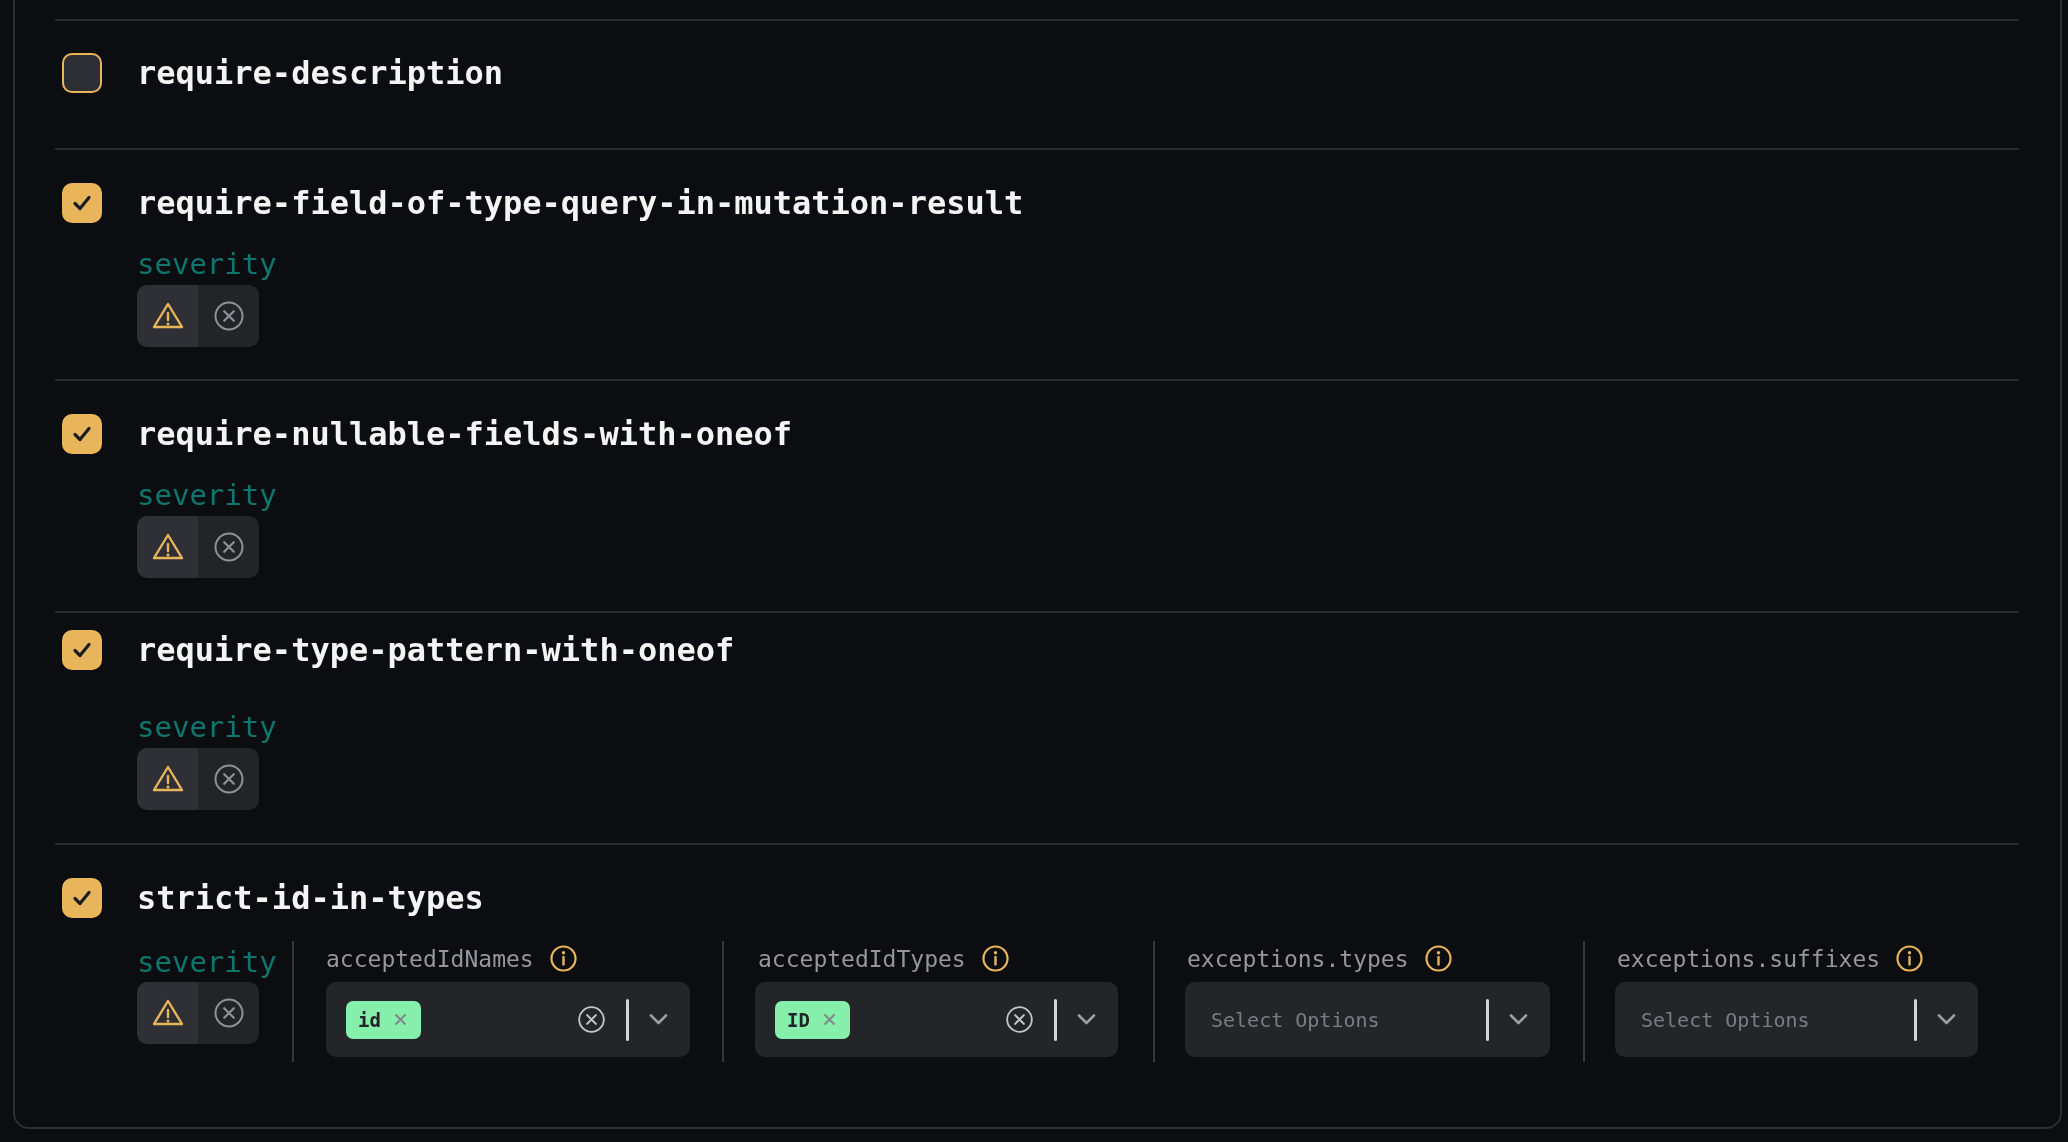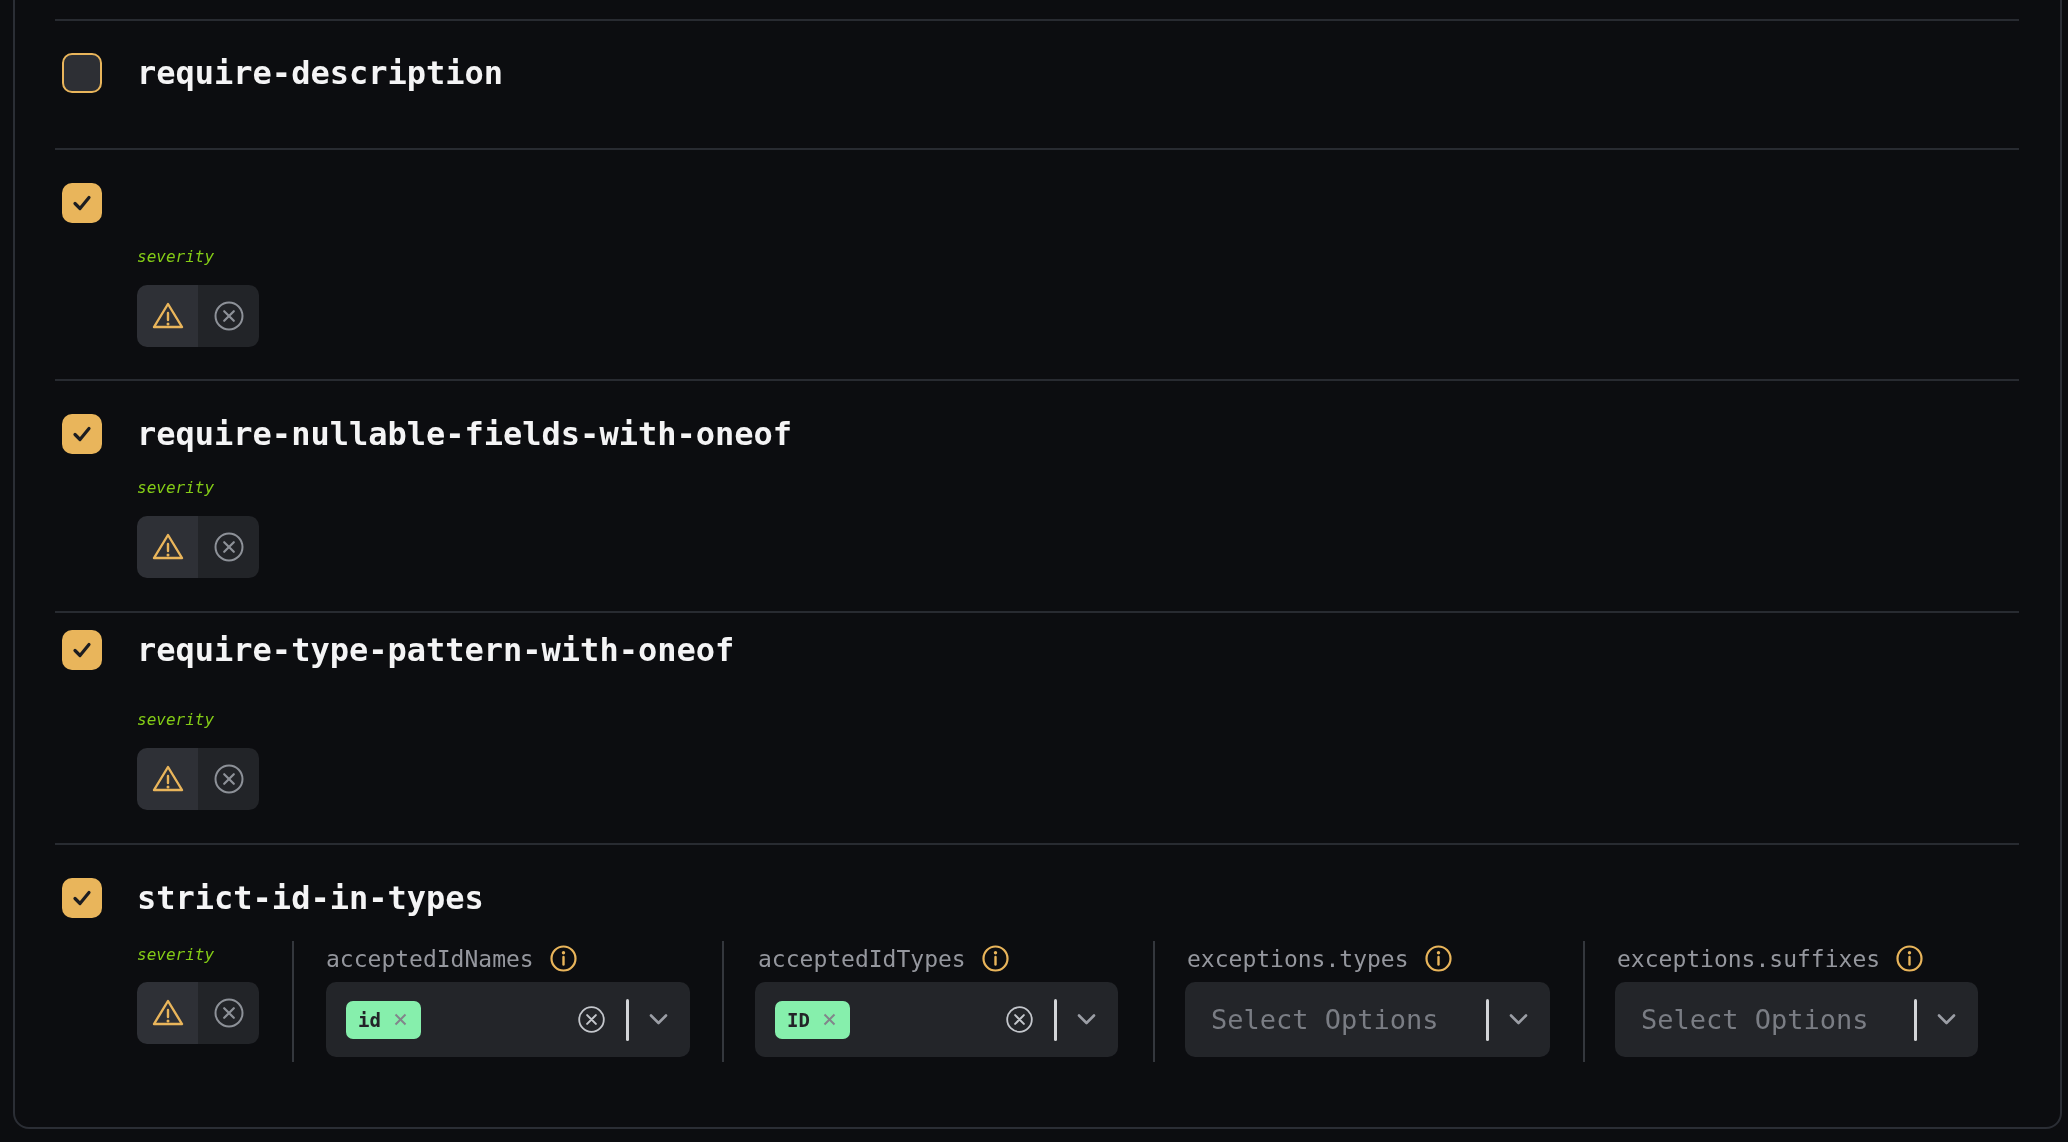--- a/index.html
+++ b/index.html
@@ -8,36 +8,36 @@
   .card{position:absolute;left:13px;top:-40px;width:2049px;height:1169px;
         border:2px solid #2b2e35;border-radius:16px;box-sizing:border-box;pointer-events:none;}
   .hdiv{position:absolute;left:55px;width:1964px;height:2px;background:#282b31;}
   .vdiv{position:absolute;top:941px;width:2px;height:121px;background:#34373d;}
   .rowhead{position:absolute;left:62px;display:flex;align-items:center;gap:35px;}
   .cb{width:40px;height:40px;border-radius:10px;box-sizing:border-box;
       display:flex;align-items:center;justify-content:center;cursor:pointer;}
   .cb.unchecked{background:#2d2f34;border:2.5px solid #e9b55b;}
   .cb.checked{background:#e9b55b;}
   .rulename{font-size:32px;font-weight:bold;color:#f4f4f5;letter-spacing:0px;}
-  .fieldlabel{position:absolute;font-size:16px;color:#84cc16;white-space:nowrap;font-style:italic;}
+  .fieldlabel{position:absolute;font-size:29px;color:#0f766e;white-space:nowrap;}
   .collabel{position:absolute;top:944px;display:flex;align-items:center;gap:15px;
             font-size:23px;color:#95979e;white-space:nowrap;}
   .segctl{position:absolute;width:122px;height:62px;border-radius:10px;overflow:hidden;
           display:flex;}
   .seg{width:61px;height:62px;border:none;margin:0;padding:0;display:flex;
        align-items:center;justify-content:center;cursor:pointer;background:#222428;}
   .seg.on{background:#2e3036;}
   .mselect{position:absolute;top:982px;height:75px;background:#232529;border-radius:10px;
            box-sizing:border-box;display:flex;align-items:center;padding:0 21px 0 20px;cursor:pointer;}
   .tag{height:38px;background:#86efac;border-radius:7px;display:flex;align-items:center;
        gap:11px;padding:0 12px;}
   .tag .tagtxt{font-size:19px;font-weight:bold;color:#232428;}
   .spacer{flex:1;}
   .vbar{width:3px;height:42px;background:#d3d5d8;border-radius:2px;margin:0 19px;flex:none;}
-  .ph{font-size:27px;color:#7a7d84;padding-left:6px;white-space:nowrap;}
+  .ph{font-size:20px;color:#7a7d84;padding-left:6px;white-space:nowrap;}
   .icnbtn{background:none;border:none;padding:0;margin:0;display:flex;align-items:center;cursor:pointer;}
 </style>
 </head>
 <body>
 
 <div class="page">
 
   <div class="hdiv" style="top:19px"></div>
   <div class="hdiv" style="top:148px"></div>
   <div class="hdiv" style="top:379px"></div>
@@ -48,20 +48,21 @@
     <div class="cb unchecked"></div>
     <span class="rulename">require-description</span>
   </div>
 
   <div class="rowhead" style="top:183px">
     <div class="cb checked">
       <svg width="26" height="26" viewBox="0 0 26 26">
           <path d="M6 13.5 L11 18.5 L20 7.5" stroke="#1c1d21" stroke-width="3.2" fill="none" stroke-linecap="round" stroke-linejoin="round"></path>
         </svg>
     </div>
+    <span class="rulename">require-field-of-type-query-in-mutation-result</span>
   </div>
   <div class="fieldlabel" style="left:137px;top:247px">severity</div>
   <div class="segctl" style="left:137px;top:285px">
     <button class="seg on">
       <svg width="34" height="32" viewBox="0 0 34 32" fill="none">
           <path d="M17 4 L31 27 H3 Z" stroke="#e9b55b" stroke-width="2.4" stroke-linejoin="round"></path>
           <line x1="17" y1="13" x2="17" y2="20" stroke="#e9b55b" stroke-width="2.4" stroke-linecap="round"></line>
           <circle cx="17" cy="24" r="1.5" fill="#e9b55b"></circle>
         </svg>
     </button>

